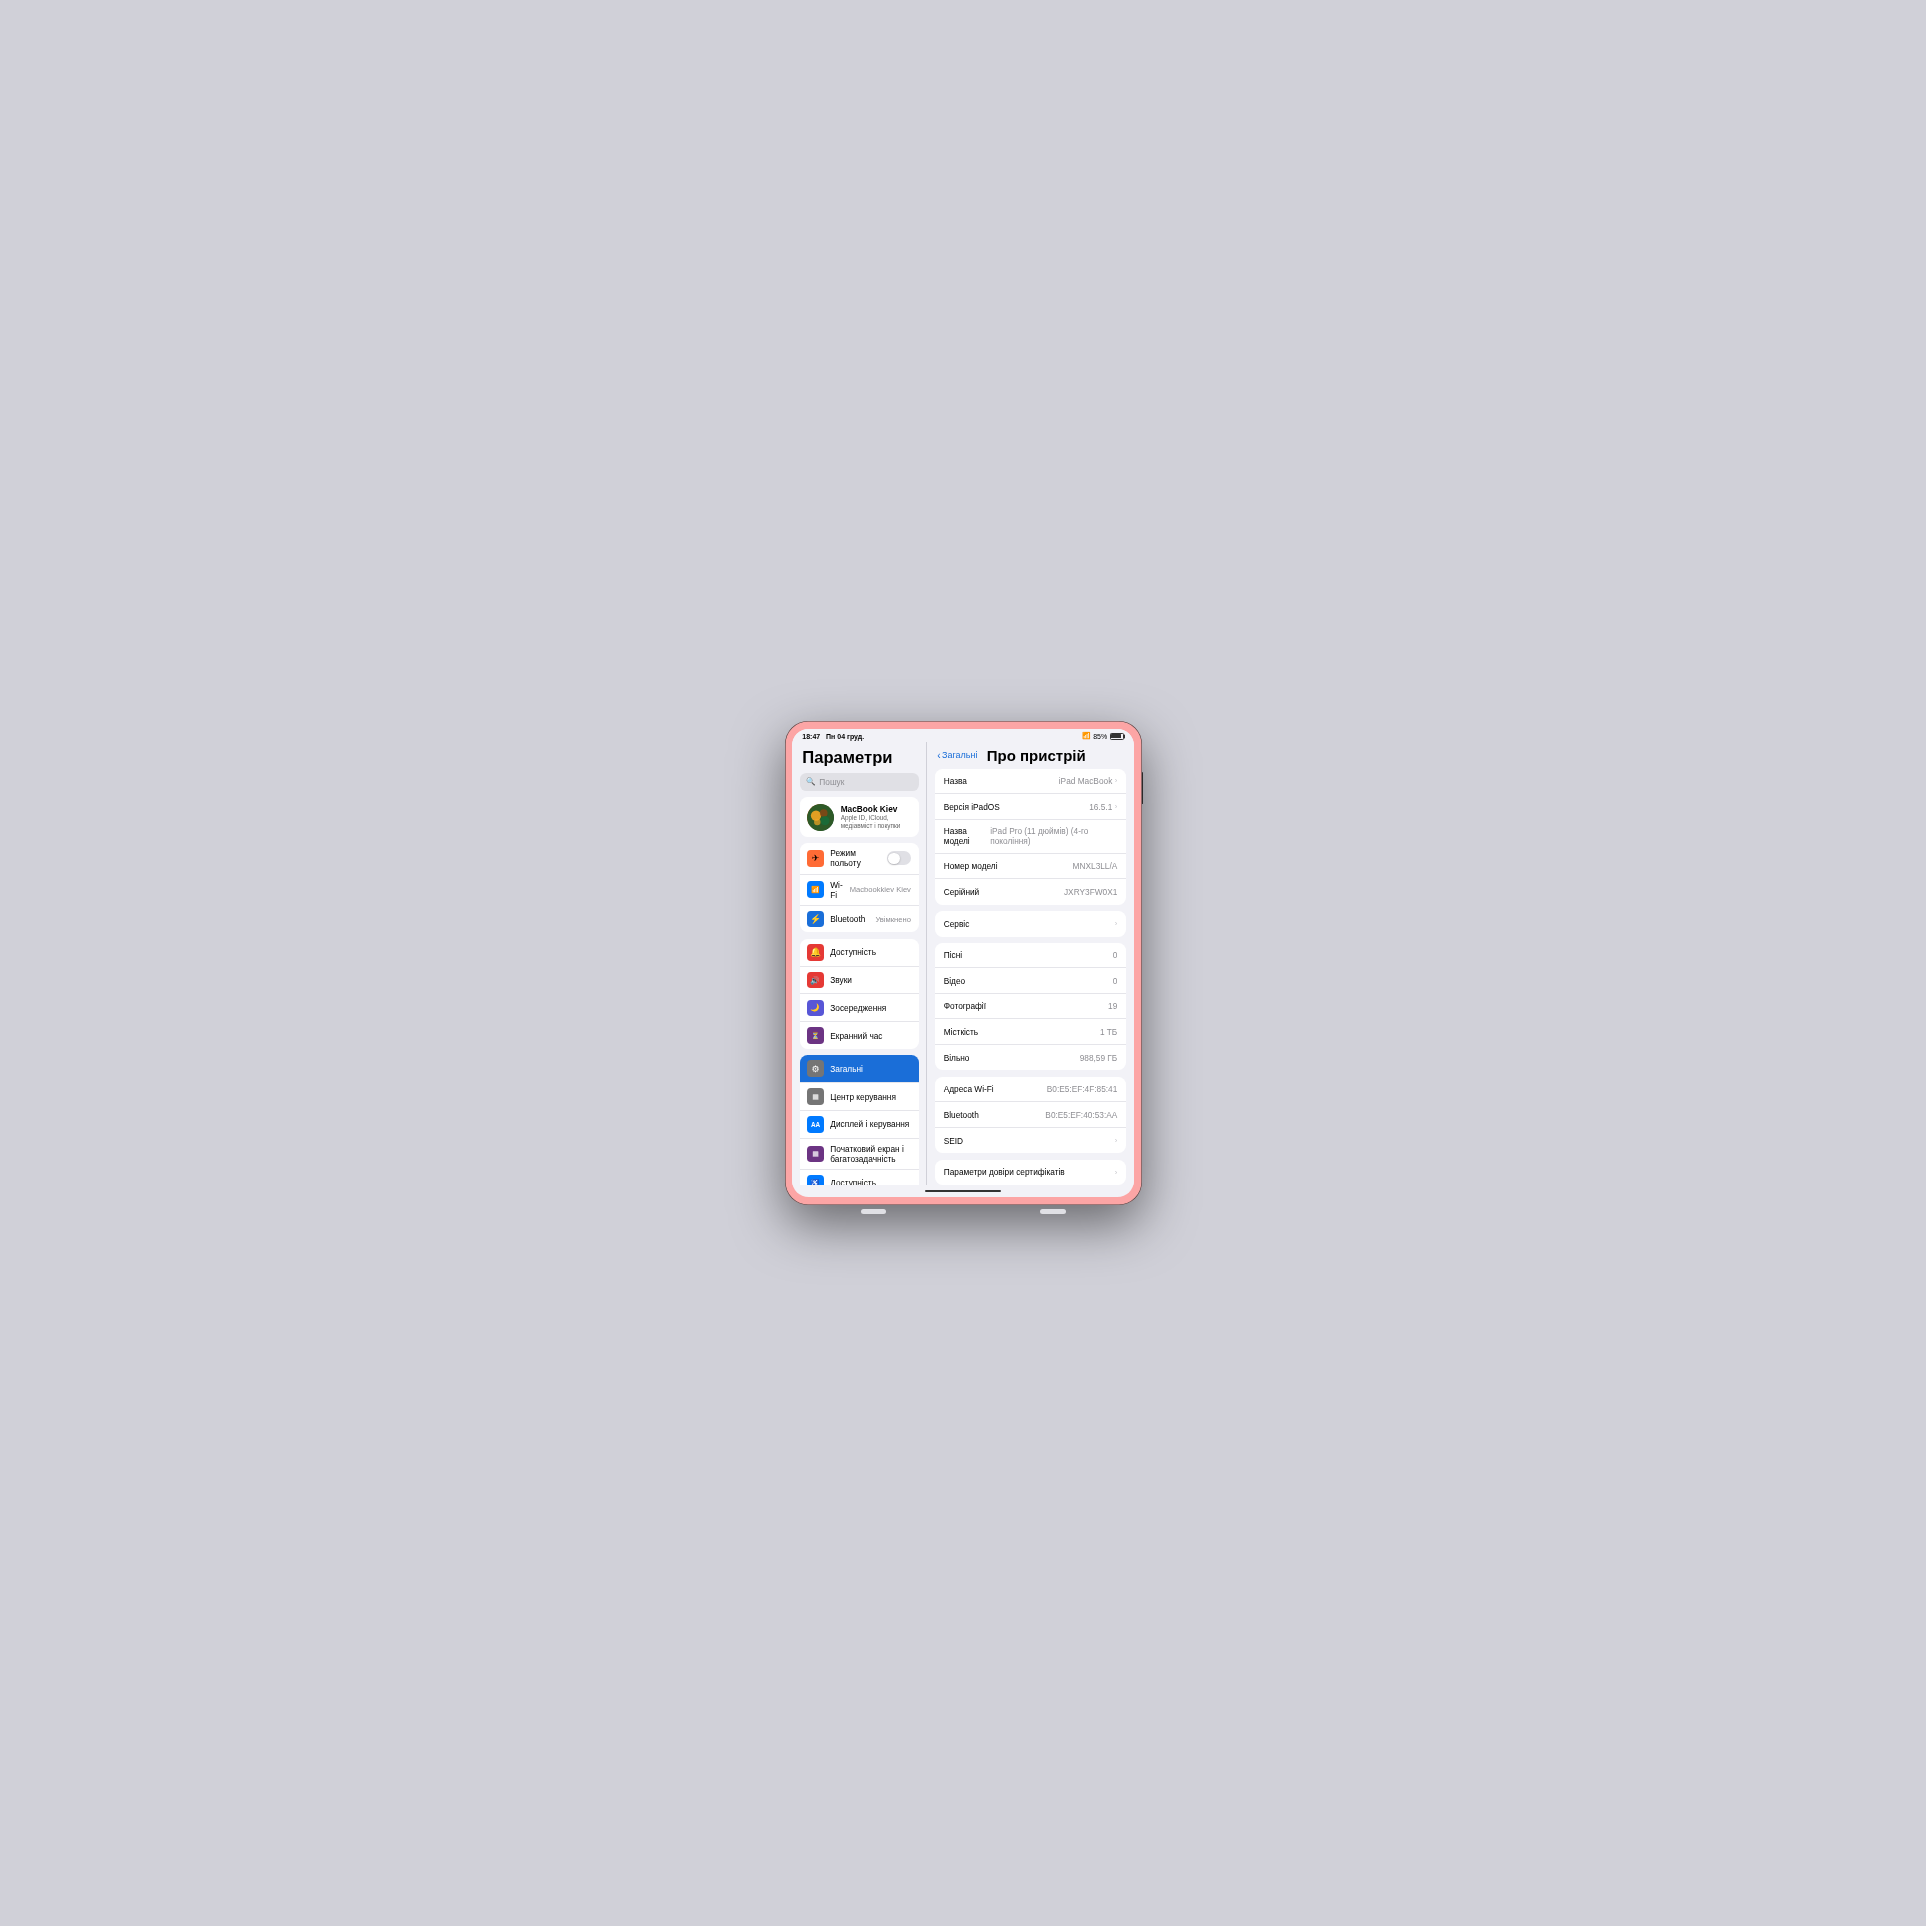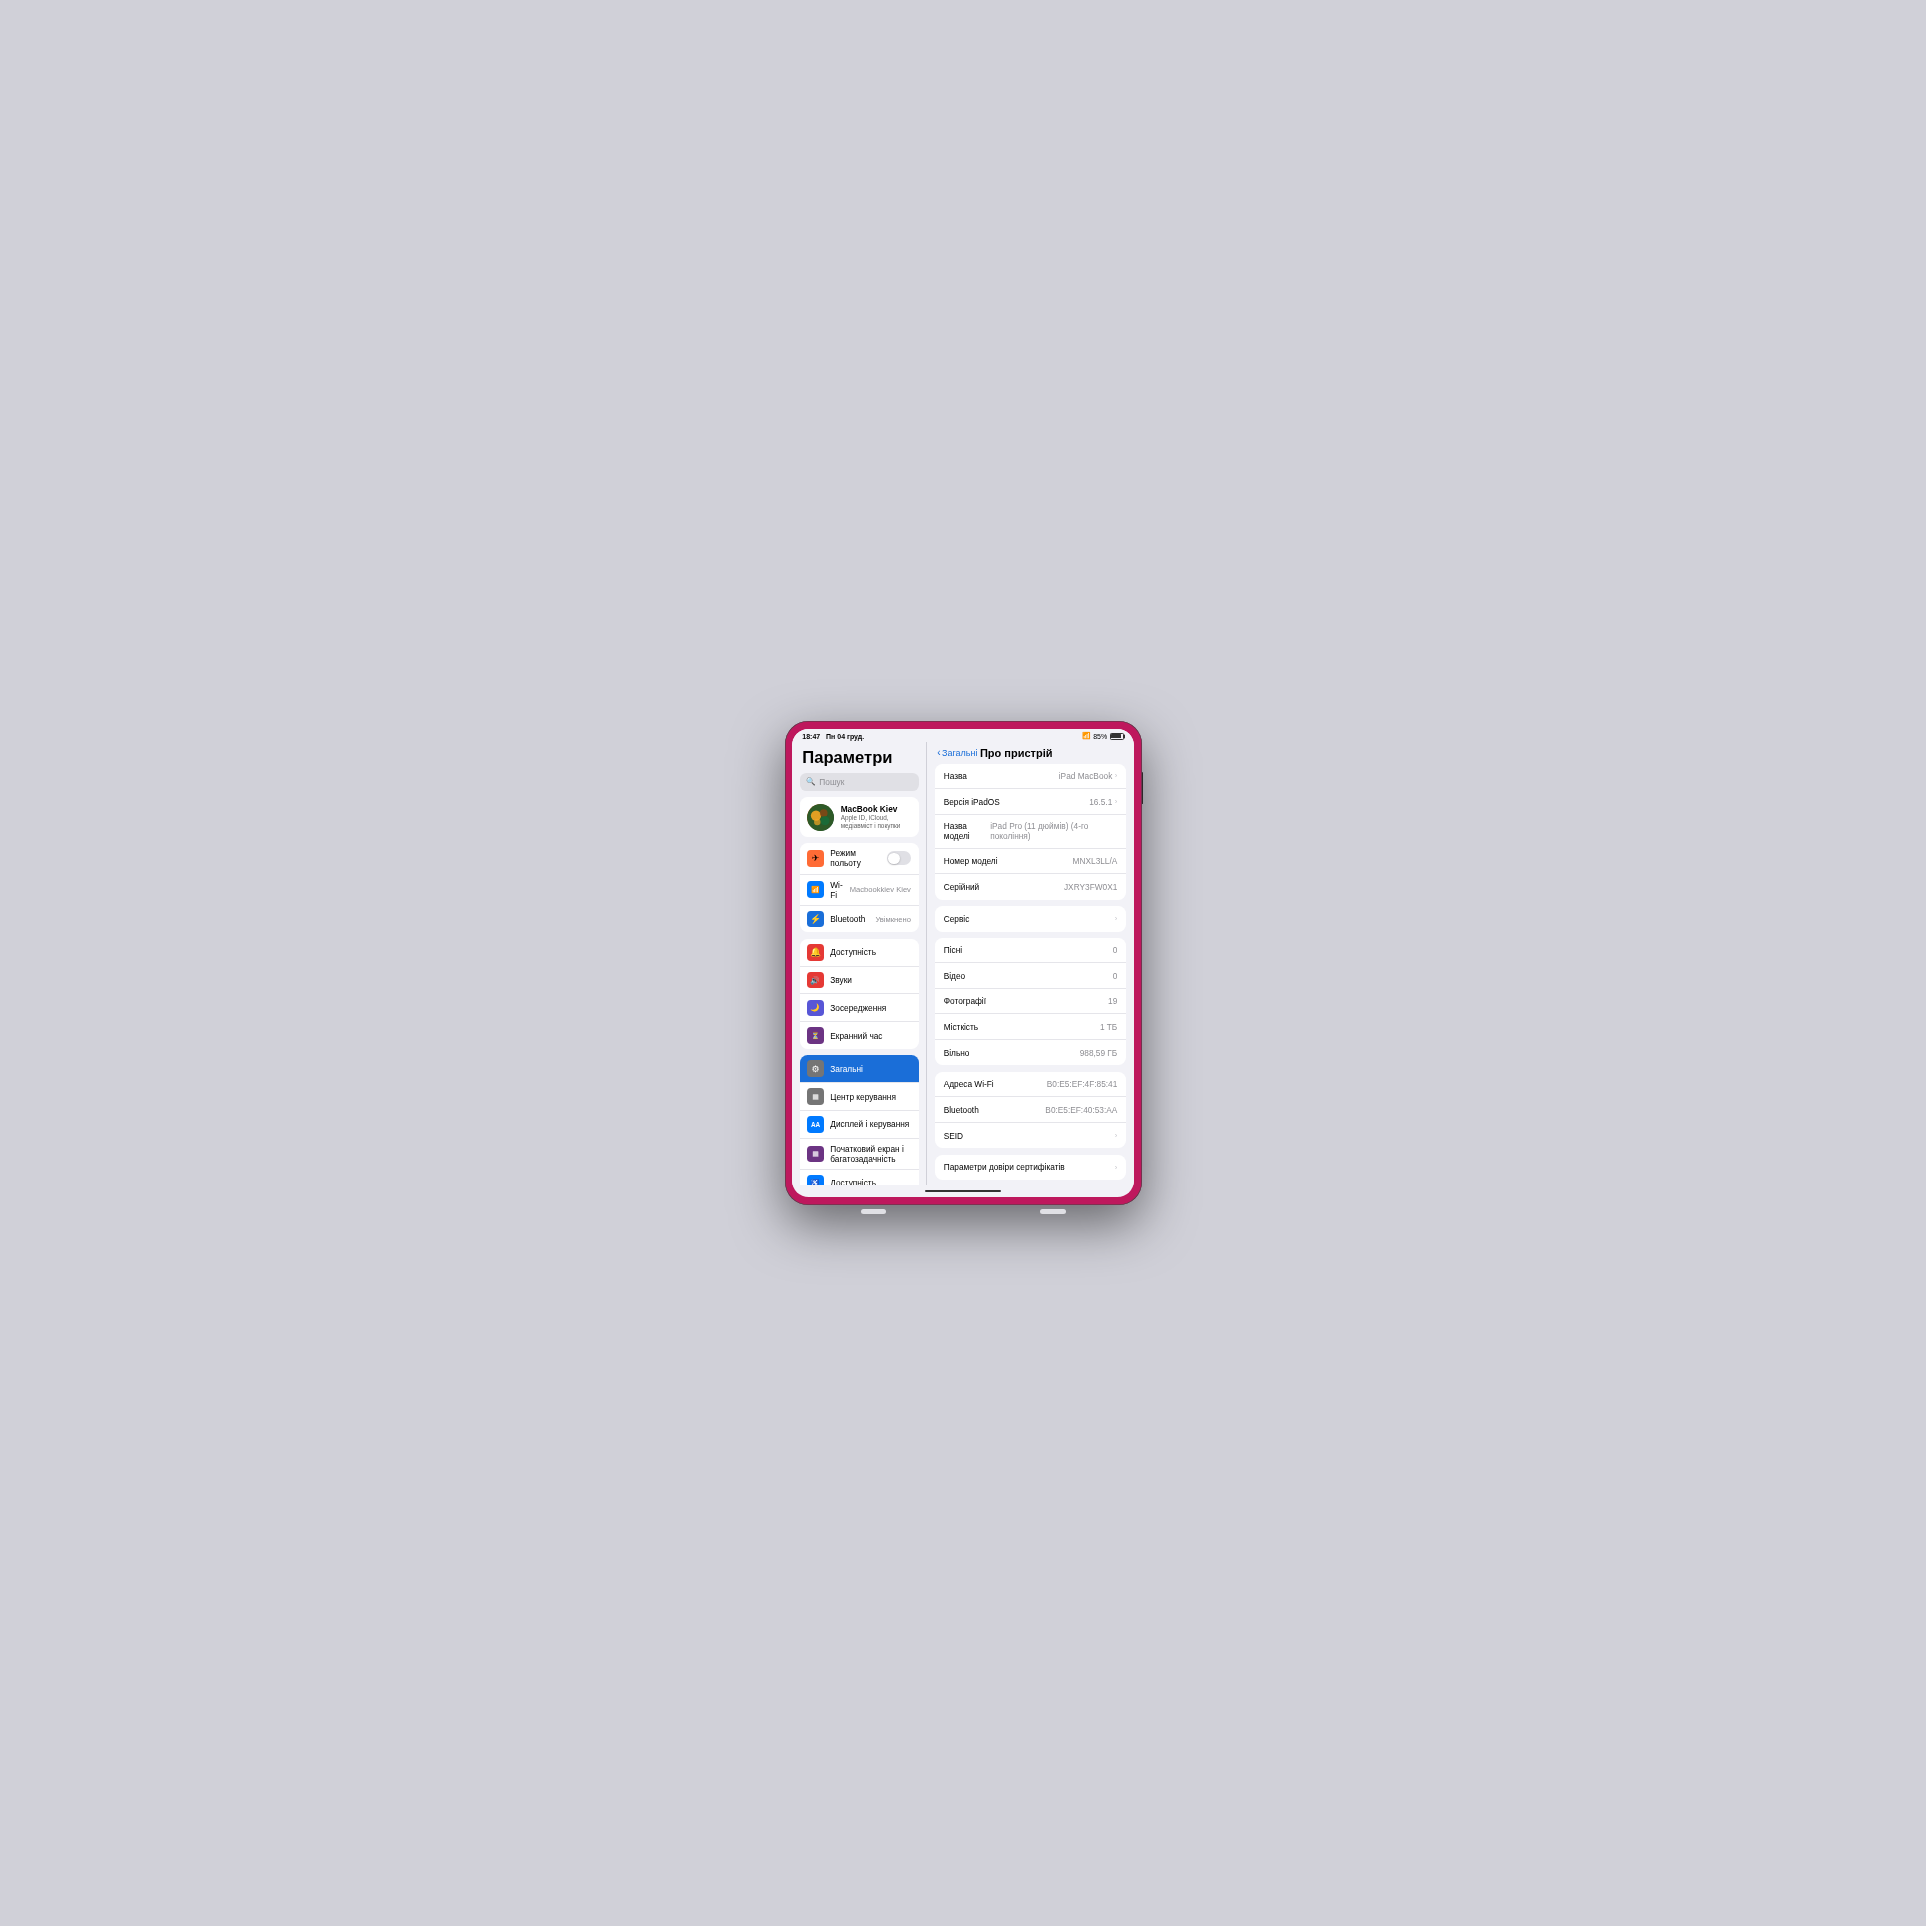--- a/index.html
+++ b/index.html
@@ -8,21 +8,21 @@
       display: flex;
       justify-content: center;
       align-items: center;
       min-height: 100vh;
       font-family: -apple-system, 'SF Pro Display', 'Helvetica Neue', Arial, sans-serif;
     }
     .device-wrapper {
       position: relative;
       width: 357px;
       height: 484px;
-      background: #be185d;
+      background: #fca5a5;
       border-radius: 23px;
       padding: 7.6px;
       box-shadow: 0 19px 51px rgba(0,0,0,0.5), inset 0 0 0 0.6px #444;
     }
     .screen {
       width: 100%;
       height: 100%;
       background: #f2f2f7;
       border-radius: 16.6px;
       overflow: hidden;
@@ -185,22 +185,22 @@
       color: #1a6ed8;
       font-size: 9px;
       display: flex;
       align-items: center;
       gap: 1.3px;
       cursor: pointer;
     }
     .back-chevron { font-size: 10.2px; }
     .panel-title {
       flex: 1;
-      text-align: left;
-      font-size: 11px;
+      text-align: right;
+      font-size: 15px;
       font-weight: 600;
       color: #000;
       margin-right: 38px;
     }
     .info-group {
       margin: 0 7.6px 6.4px;
       background: #fff;
       border-radius: 7.6px;
       overflow: hidden;
     }

